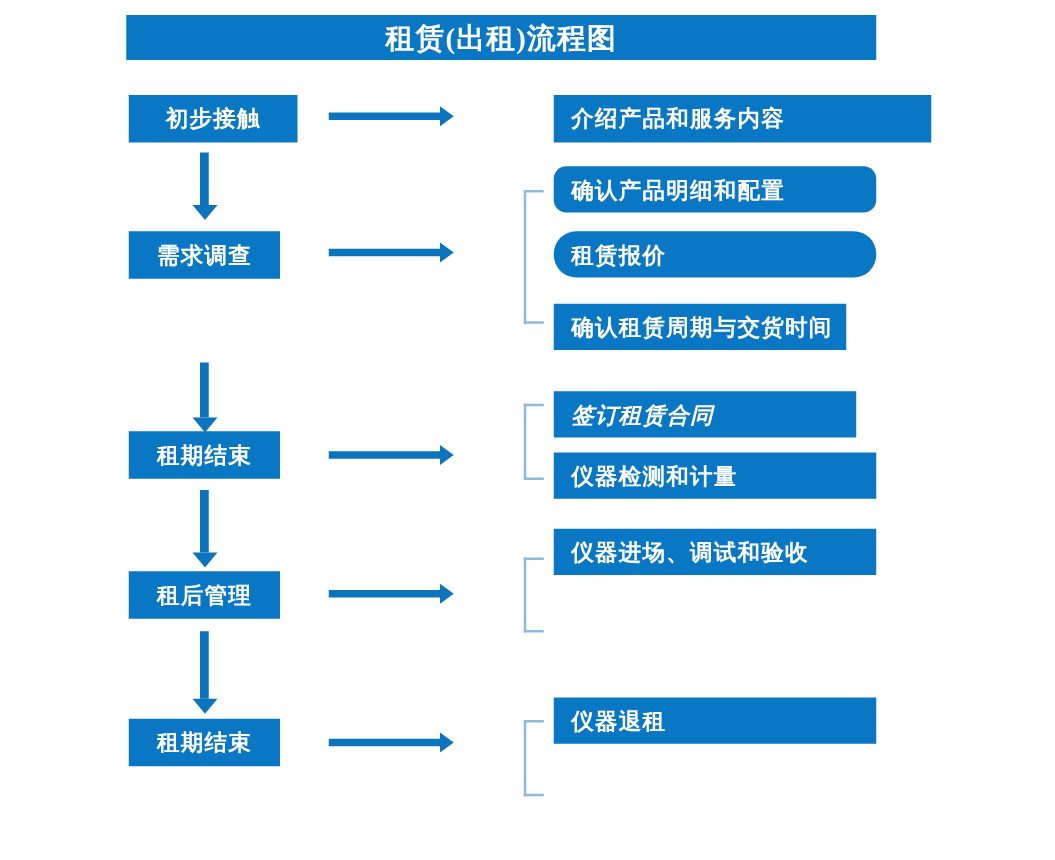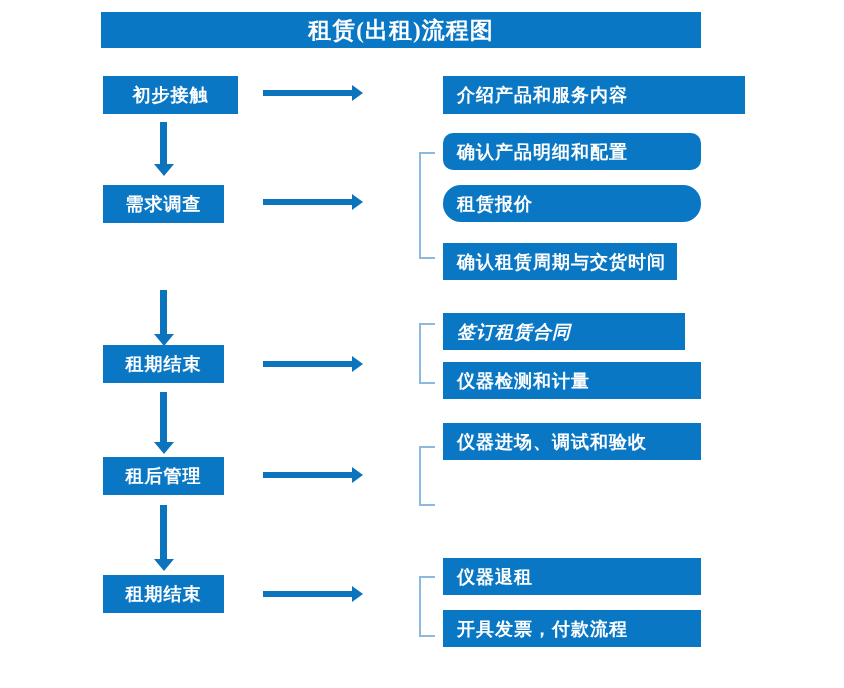--- a/index.html
+++ b/index.html
@@ -171,15 +171,14 @@
 
   <div class="h-arrow" style="left:263px; top:584px; width:100px;">
     <div class="shaft" style="width:90px;"></div>
     <div class="head" style="left:89px;"></div>
   </div>
 
   <div class="bracket" style="left:419px; top:576px; width:16px; height:61px;"></div>
 
   <div class="box detail-box" style="left:443px; top:558px; width:258px; height:37px;">仪器退租</div>
 
-  <div class="box detail-box" style="left:443px; top:610px; width:258px; height:37px;">开具发票，付款流程</div>
 
 </div>
 
 </body></html>

